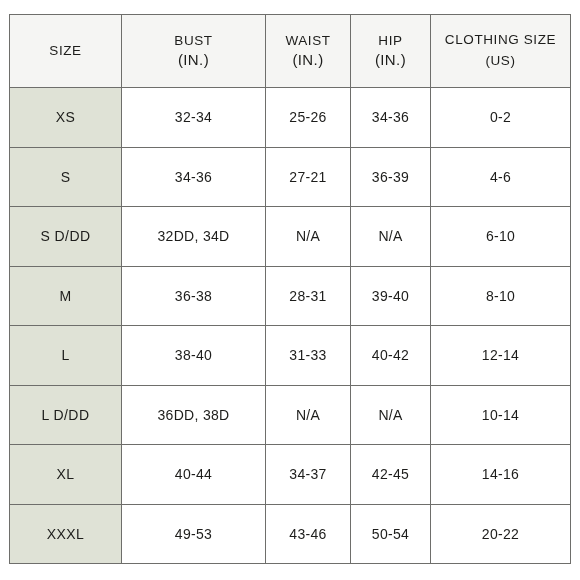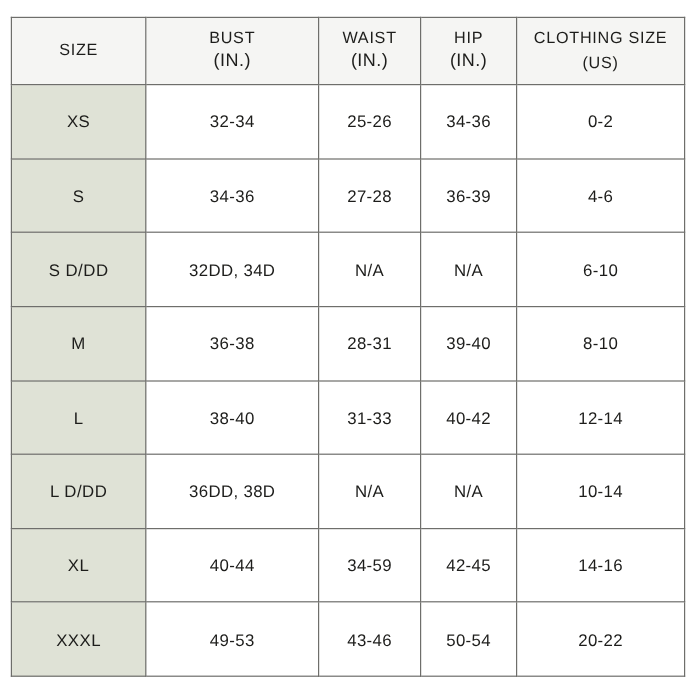--- a/index.html
+++ b/index.html
@@ -42,21 +42,21 @@
   }
 
   
   col.c-size  { width: 112px; }
   col.c-bust  { width: 144px; }
   col.c-waist { width: 85px;  }
   col.c-hip   { width: 80px;  }
   col.c-cloth { width: 140px; }
 
   
-  thead tr { height: 56px; }
+  thead tr { height: 73px; }
   thead th {
     background: #f5f5f3;
     font-size: 13.5px;
     letter-spacing: 0.6px;
     line-height: 1.25;
     font-weight: 400;
   }
   .hdr-main {
     display: block;
   }
@@ -125,21 +125,21 @@
         <tr>
           <td class="size-cell">XS</td>
           <td>32-34</td>
           <td>25-26</td>
           <td>34-36</td>
           <td>0-2</td>
         </tr>
         <tr>
           <td class="size-cell">S</td>
           <td>34-36</td>
-          <td>27-28</td>
+          <td>27-21</td>
           <td>36-39</td>
           <td>4-6</td>
         </tr>
         <tr>
           <td class="size-cell">S D/DD</td>
           <td>32DD, 34D</td>
           <td>N/A</td>
           <td>N/A</td>
           <td>6-10</td>
         </tr>
@@ -160,21 +160,21 @@
         <tr>
           <td class="size-cell">L D/DD</td>
           <td>36DD, 38D</td>
           <td>N/A</td>
           <td>N/A</td>
           <td>10-14</td>
         </tr>
         <tr>
           <td class="size-cell">XL</td>
           <td>40-44</td>
-          <td>34-59</td>
+          <td>34-37</td>
           <td>42-45</td>
           <td>14-16</td>
         </tr>
         <tr>
           <td class="size-cell">XXXL</td>
           <td>49-53</td>
           <td>43-46</td>
           <td>50-54</td>
           <td>20-22</td>
         </tr>

